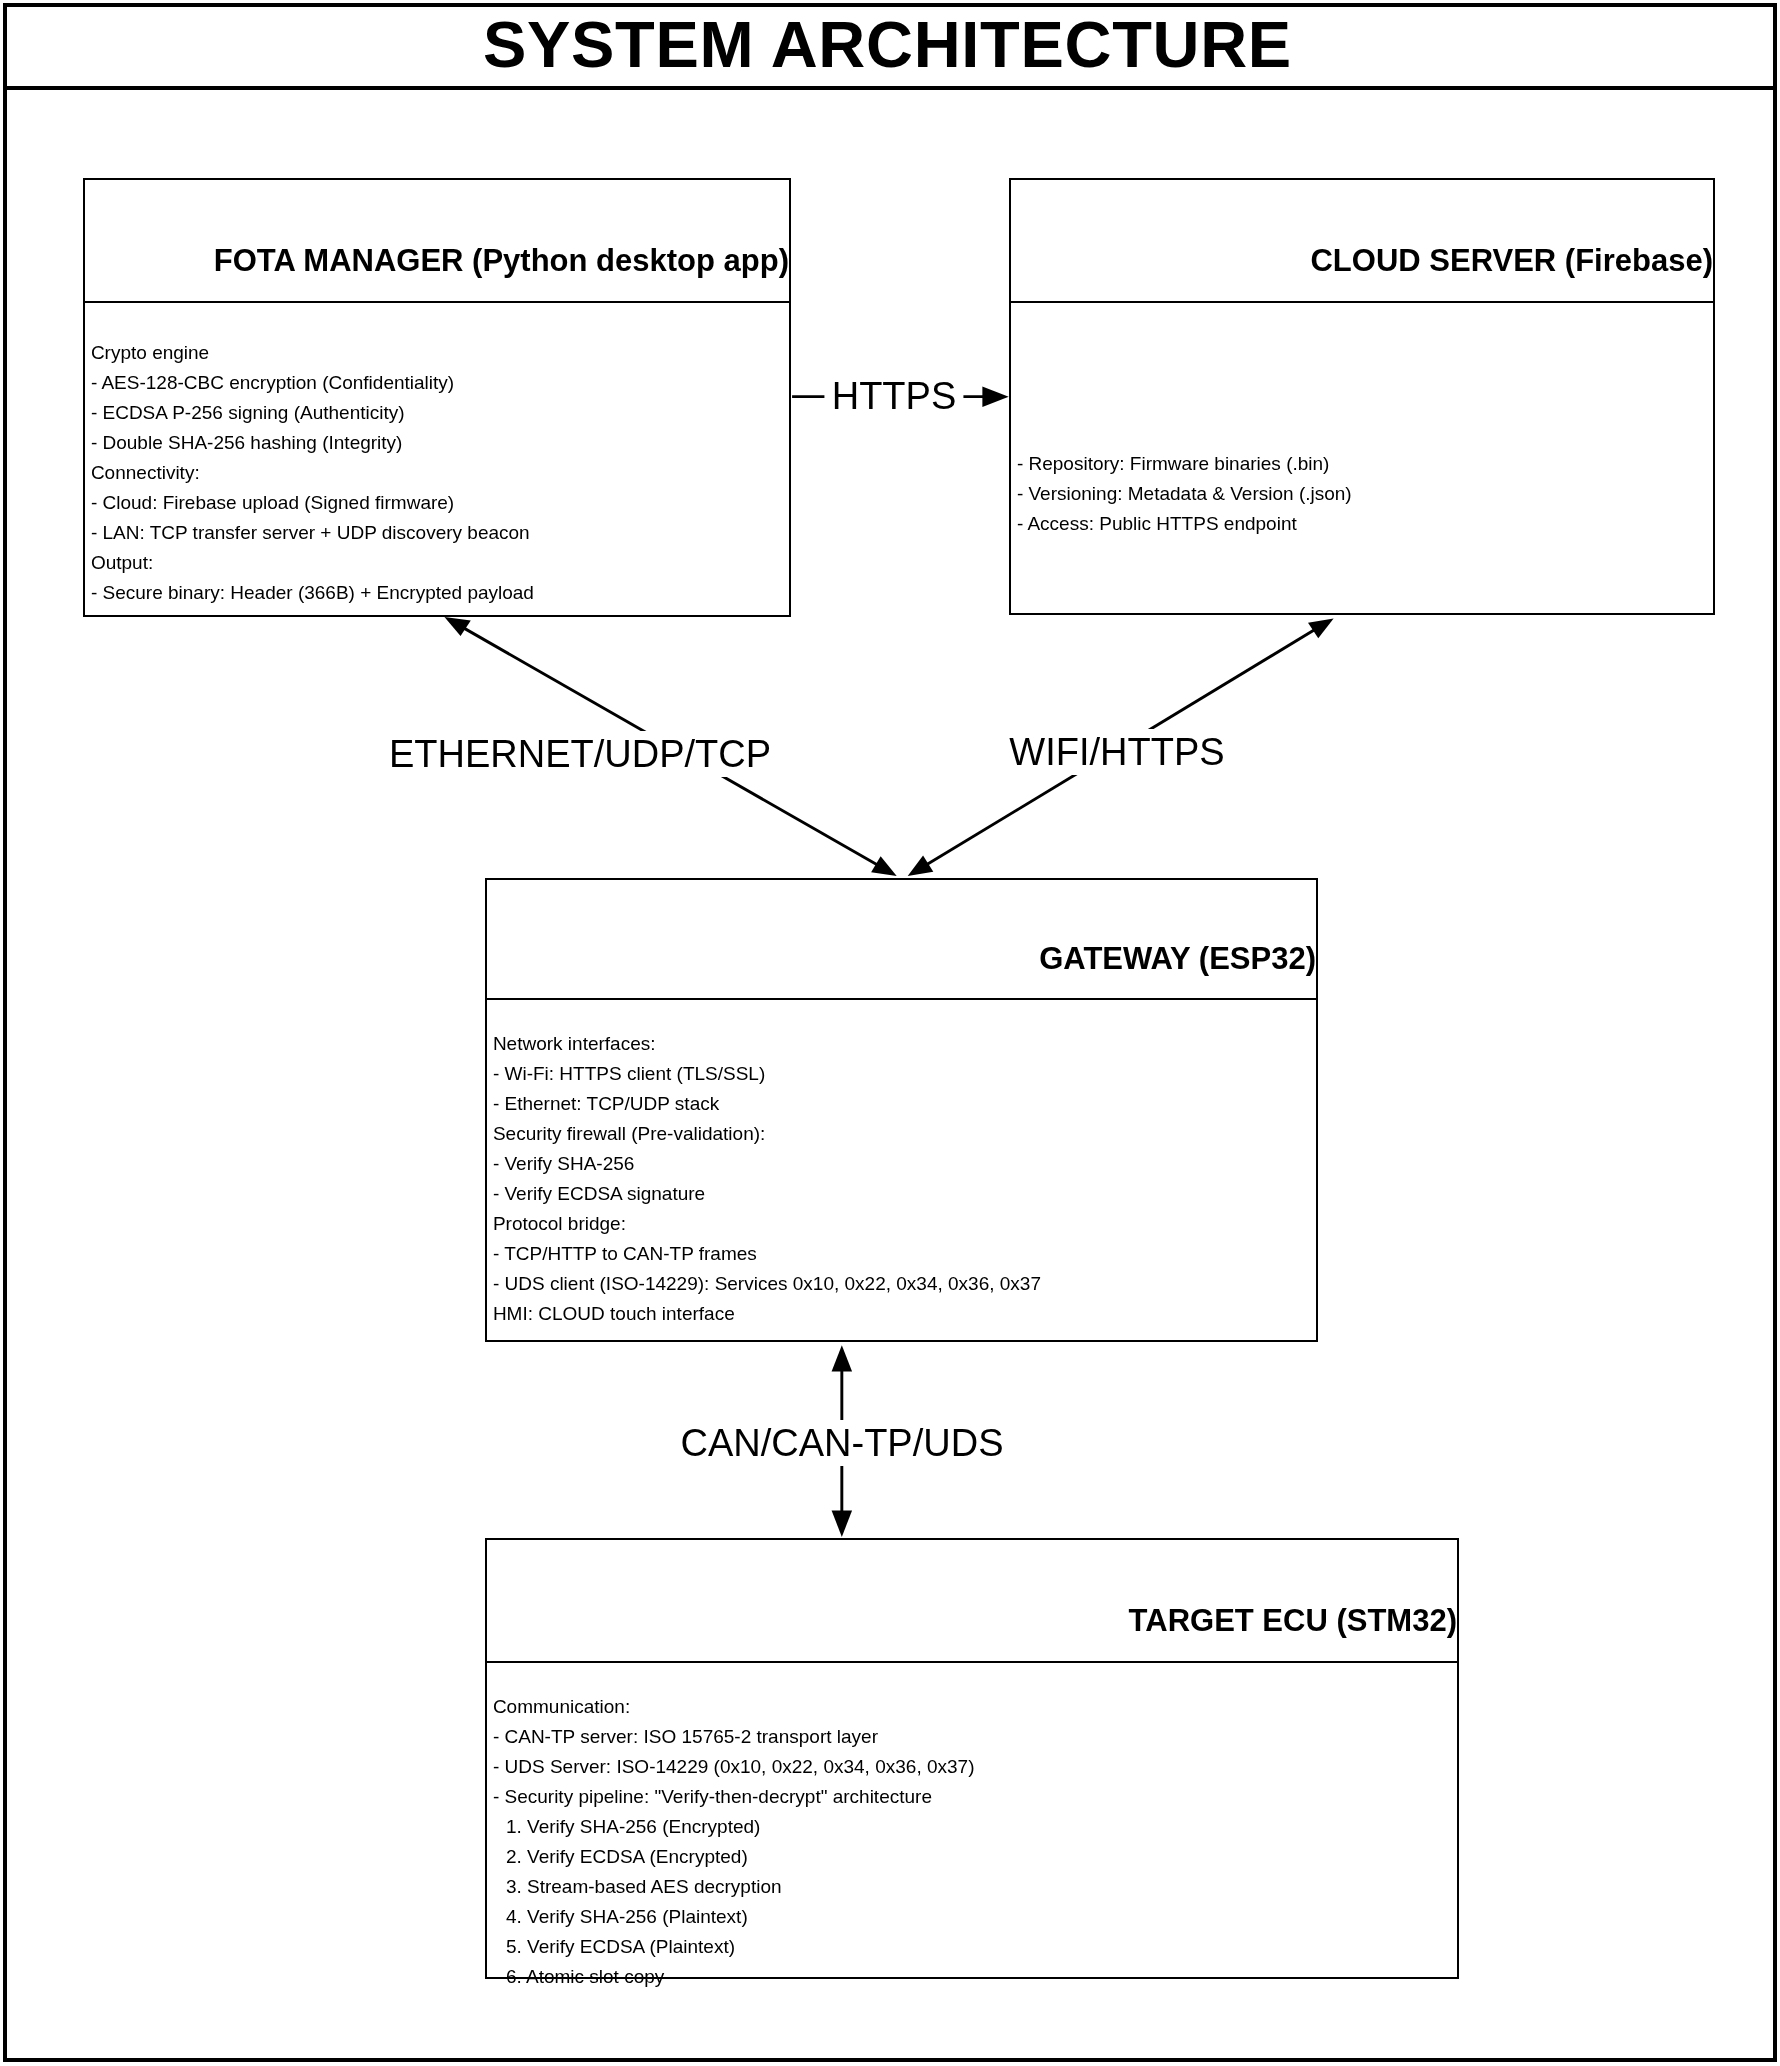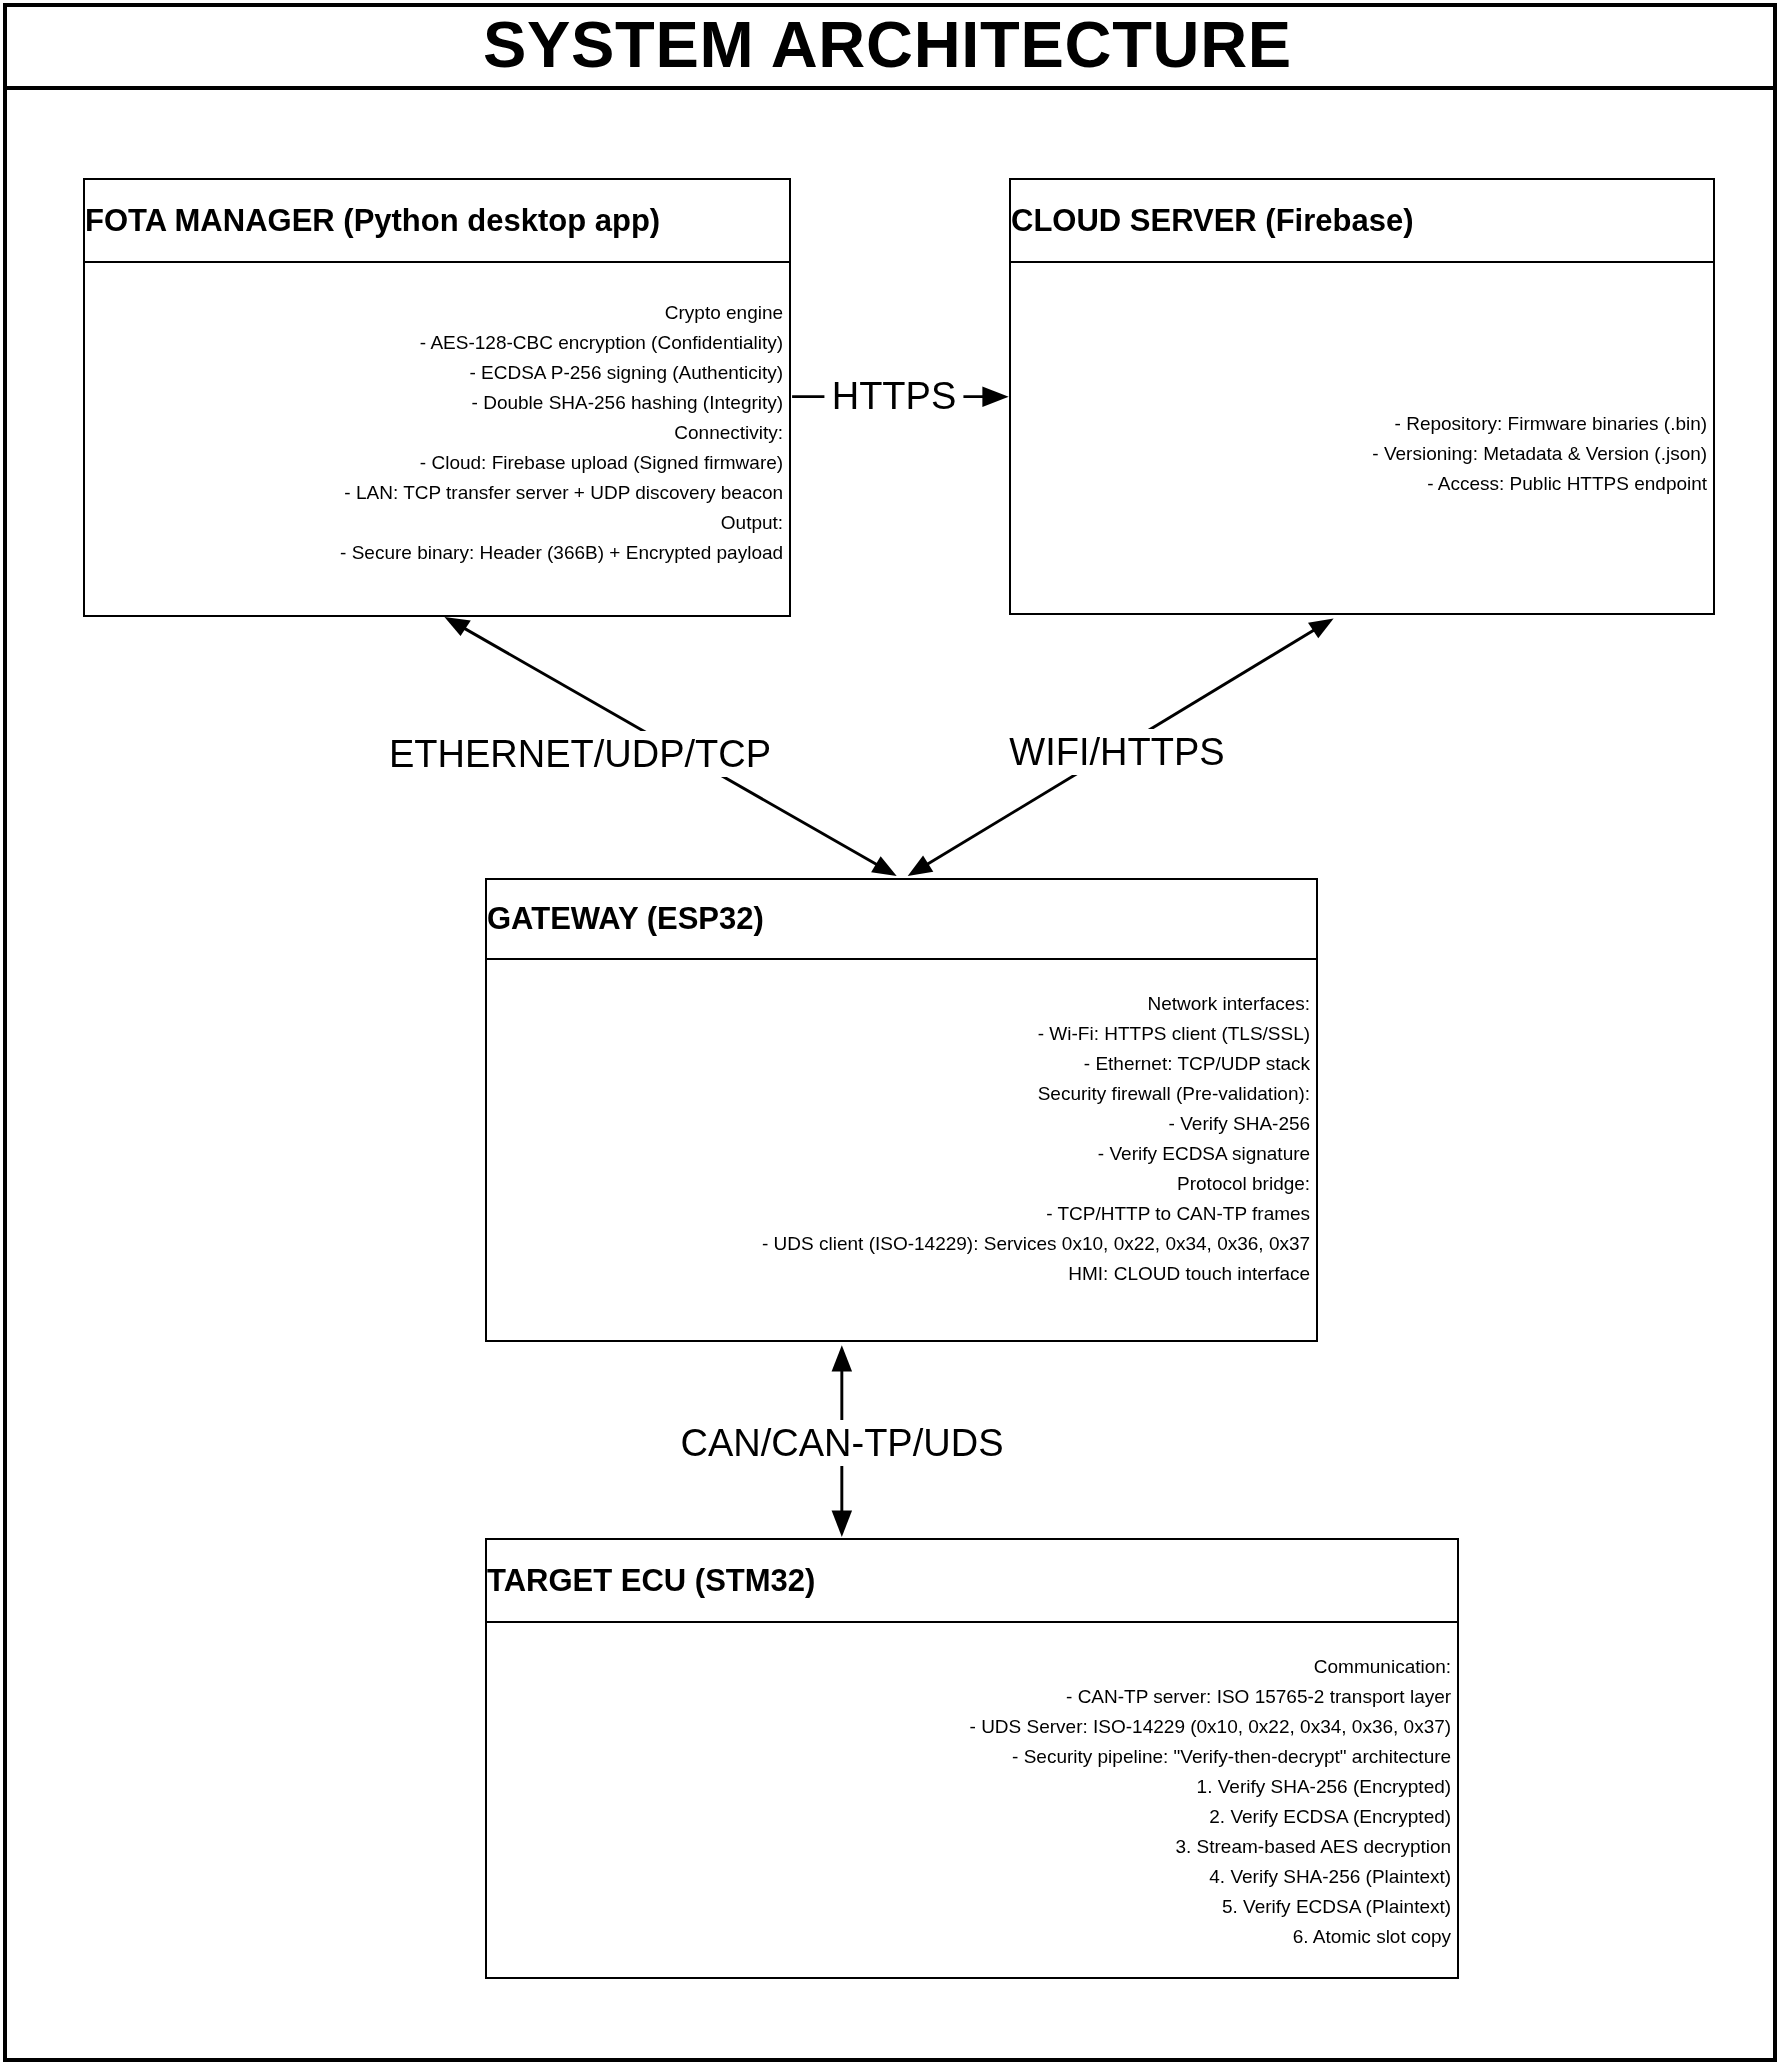--- a/index.html
+++ b/index.html
@@ -22,26 +22,26 @@
   .main-title{
     font-size:65px;font-weight:bold;letter-spacing:0.7px;
   }
   .title-sep{
     position:absolute;left:2.9px;top:86px;width:1773px;height:4.4px;background:#000;
   }
   .box{
     position:absolute;border:2.9px solid #000;background:#fff;box-sizing:border-box;
   }
   .box-header{
-    display:flex;align-items:center;justify-content:flex-start;
-    border-bottom:2.9px solid #000;box-sizing:border-box;
+    display:flex;align-items:center;justify-content:flex-end;
+    border-bottom:2.9px solid #000;box-sizing:border-box;margin-top:40px;
   }
   .box-title{font-size:31px;font-weight:bold;white-space:nowrap;}
   .box-body{
-    font-size:19px;line-height:30px;white-space:nowrap;text-align:right;
+    font-size:19px;line-height:30px;white-space:nowrap;
   }
   .bline{height:30px;}
   .bline.indent{padding-left:13px;}
   #fota{left:83px;top:178px;width:708px;height:439px;}
   #fota .box-header{height:83px;}
   #fota .box-body{padding:35px 5.9px 0 5.9px;}
   #cloud{left:1009px;top:178px;width:706px;height:437px;}
   #cloud .box-header{height:83px;}
   #cloud .box-body{padding:126px 5.9px 0 5.9px;margin-top:20px;}
   #gateway{left:485px;top:878px;width:833px;height:464px;}

